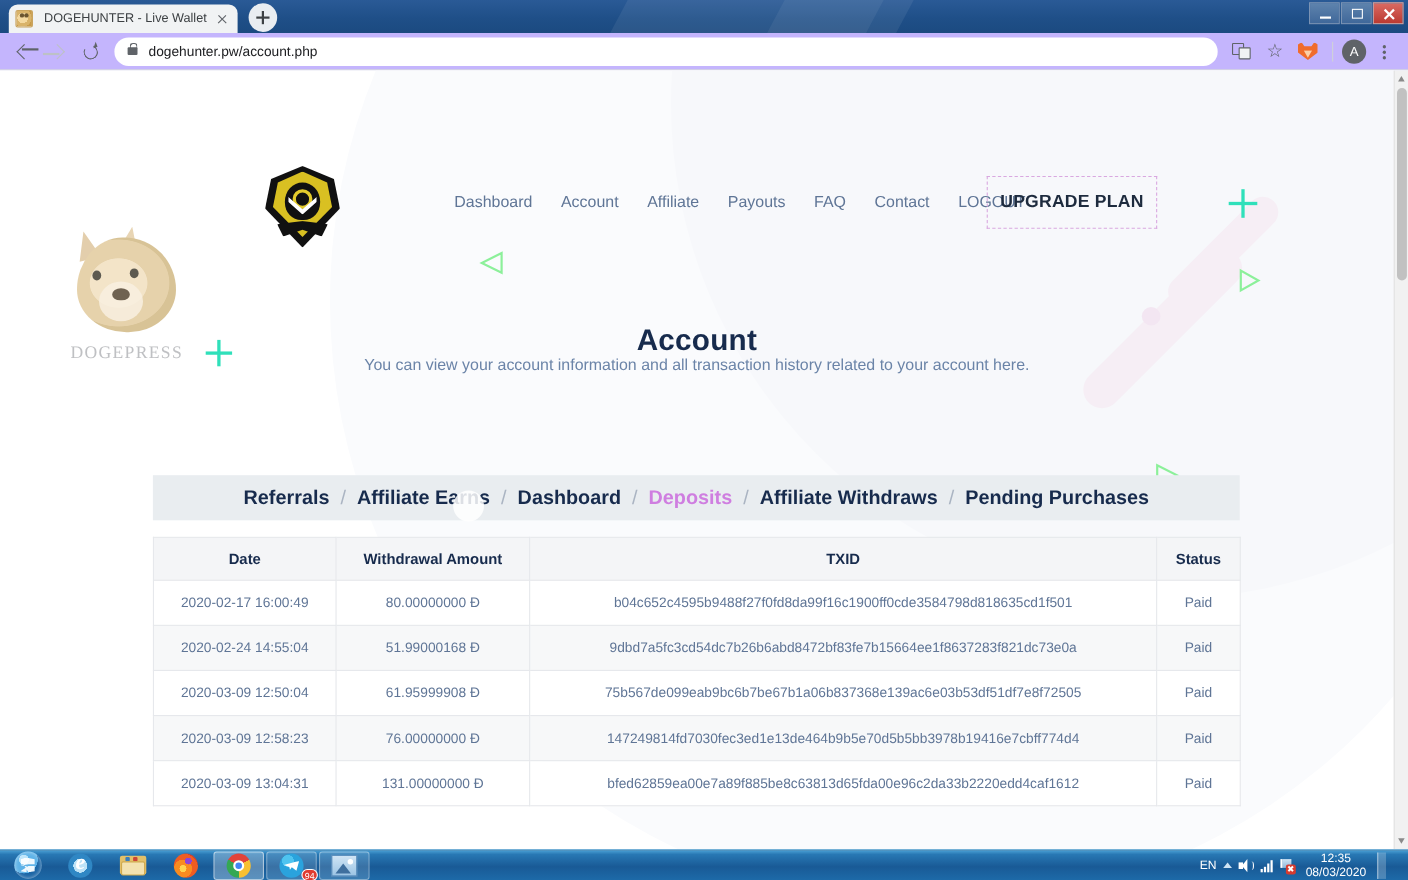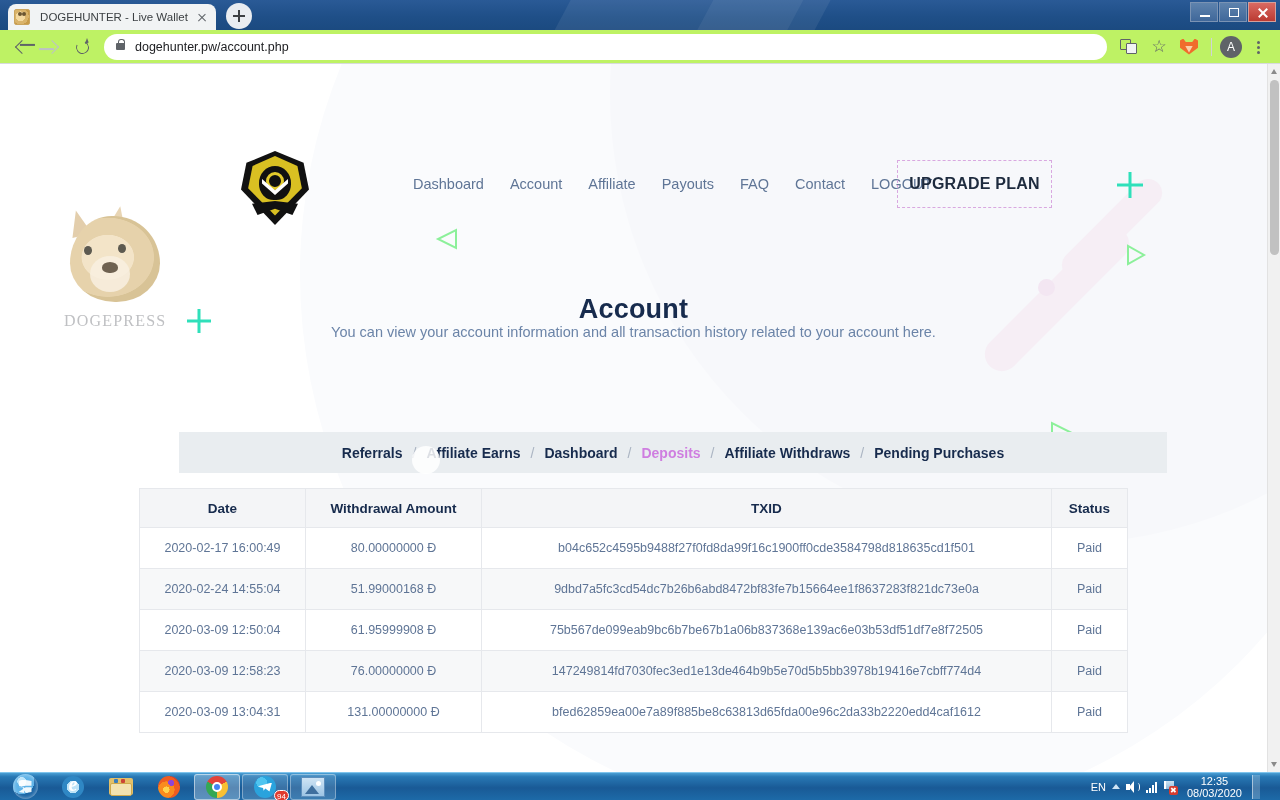--- a/index.html
+++ b/index.html
@@ -77,21 +77,21 @@
     position: relative;
   }
   .wc.close { background: linear-gradient(180deg,#d96a62,#bb3a32); border-color:#d4a09b; }
   .wc .min { position:absolute; left:9px; top:12px; width:10px; height:2px; background:#fff; }
   .wc .max { position:absolute; left:9px; top:5px; width:10px; height:9px; border:1.5px solid #fff; }
   .wc .x1, .wc .x2 { position:absolute; left:8px; top:9px; width:12px; height:2px; background:#fff; }
   .wc .x1 { transform: rotate(45deg); }
   .wc .x2 { transform: rotate(-45deg); }
 
   .toolbar {
-    height: 34px; background: #bef264;
+    height: 34px; background: #c4b5fd;
     display: flex; align-items: center; padding: 0 8px; gap: 2px;
     border-bottom: 1px solid #d7dadd;
   }
   .tbtn { width: 28px; height: 28px; position: relative; flex: none; }
   .arrow-l, .arrow-r {
     position:absolute; left:9px; top:9px; width:10px; height:10px;
     border-left:1.8px solid #5f6368; border-bottom:1.8px solid #5f6368;
   }
   .arrow-l { transform: rotate(45deg); }
   .arrow-r { transform: rotate(-135deg); border-left-color:#bdc1c6; border-bottom-color:#bdc1c6; }
@@ -286,21 +286,21 @@
   }
   .page-sub {
     position:absolute; left:0; top: 260px; width: 1267px; text-align:center;
     font-size: 14.5px; color:#6b84a8;
   }
 
   
   .tabstrip {
     position:absolute; left: 139px; top: 368px; width: 988px; height: 41px;
     background: #e9edf0; display:flex; align-items:center; justify-content:center;
-    font-size: 14px; font-weight: bold; margin-left: 40px;
+    font-size: 18px; font-weight: bold;
   }
   .tabstrip .tlink { color: #172b4d; text-decoration:none; }
   .tabstrip .tlink.active { color: #cf7ee0; }
   .tabstrip .sep { color:#aab4c2; padding: 0 10px; font-weight: normal; }
   .cursor-blob {
     position:absolute; left: 412px; top: 382px; width: 28px; height: 28px;
     border-radius: 50%; background: #ffffff; opacity:.85;
   }
 
   

